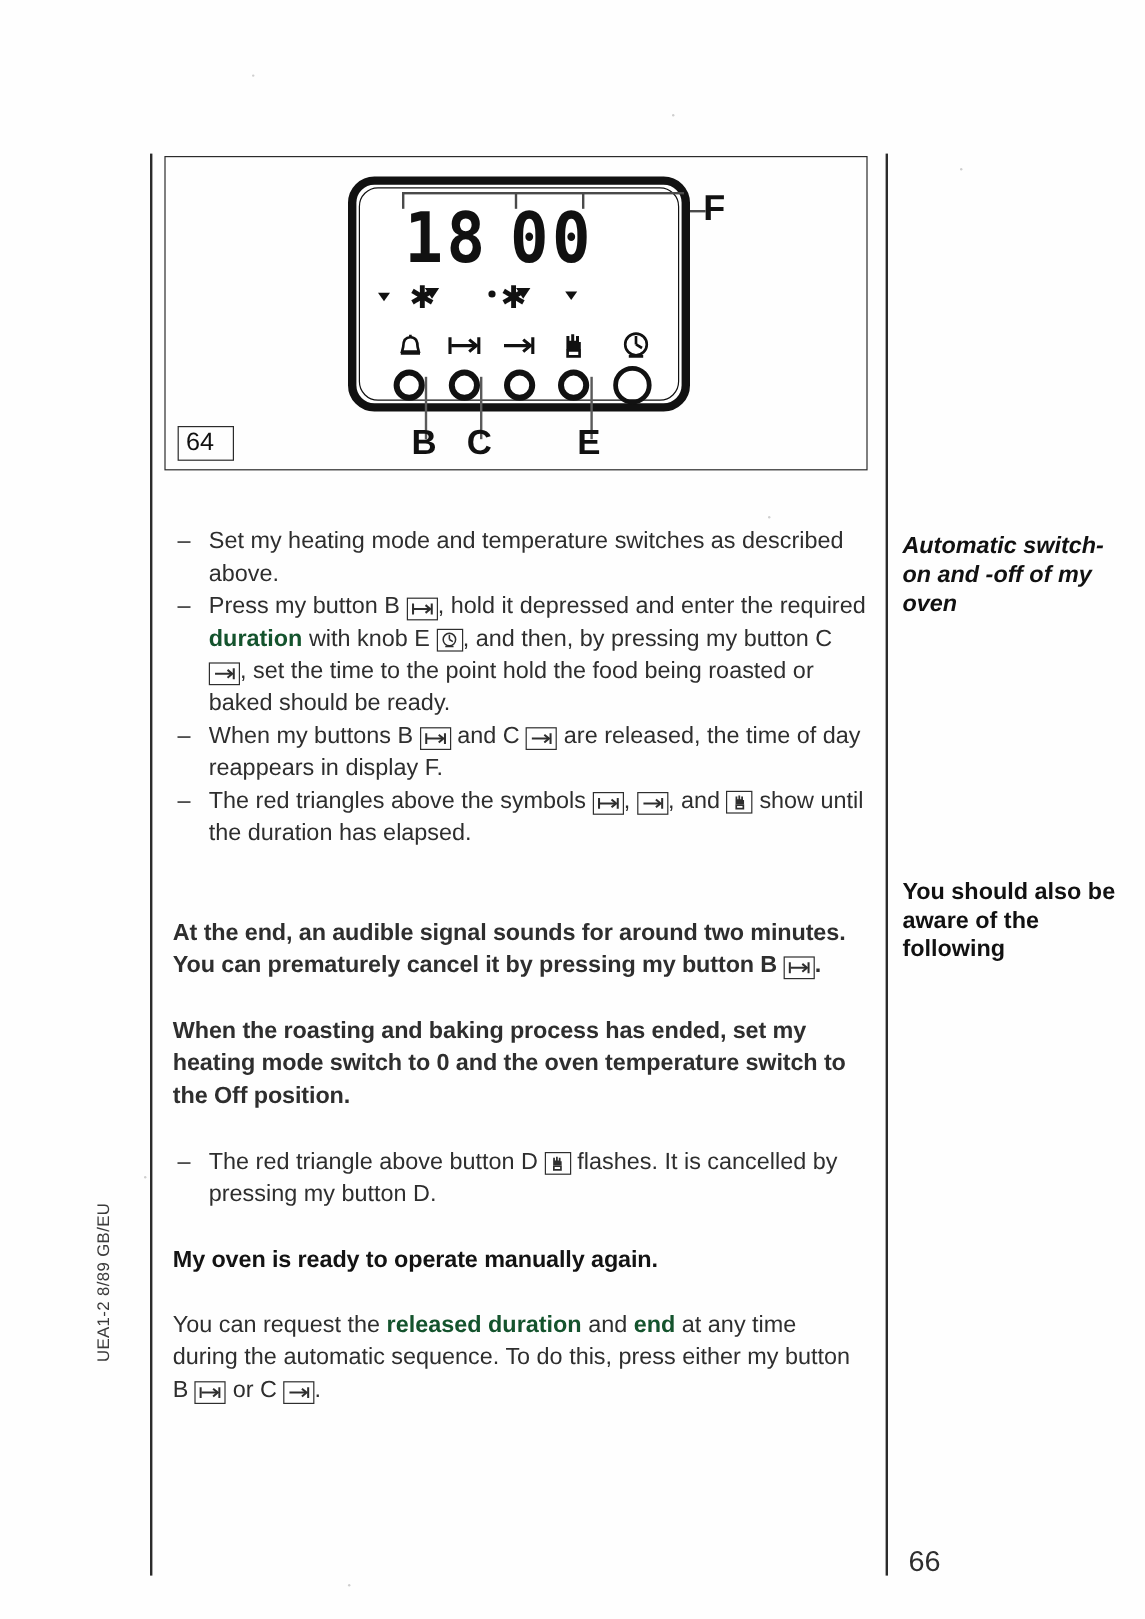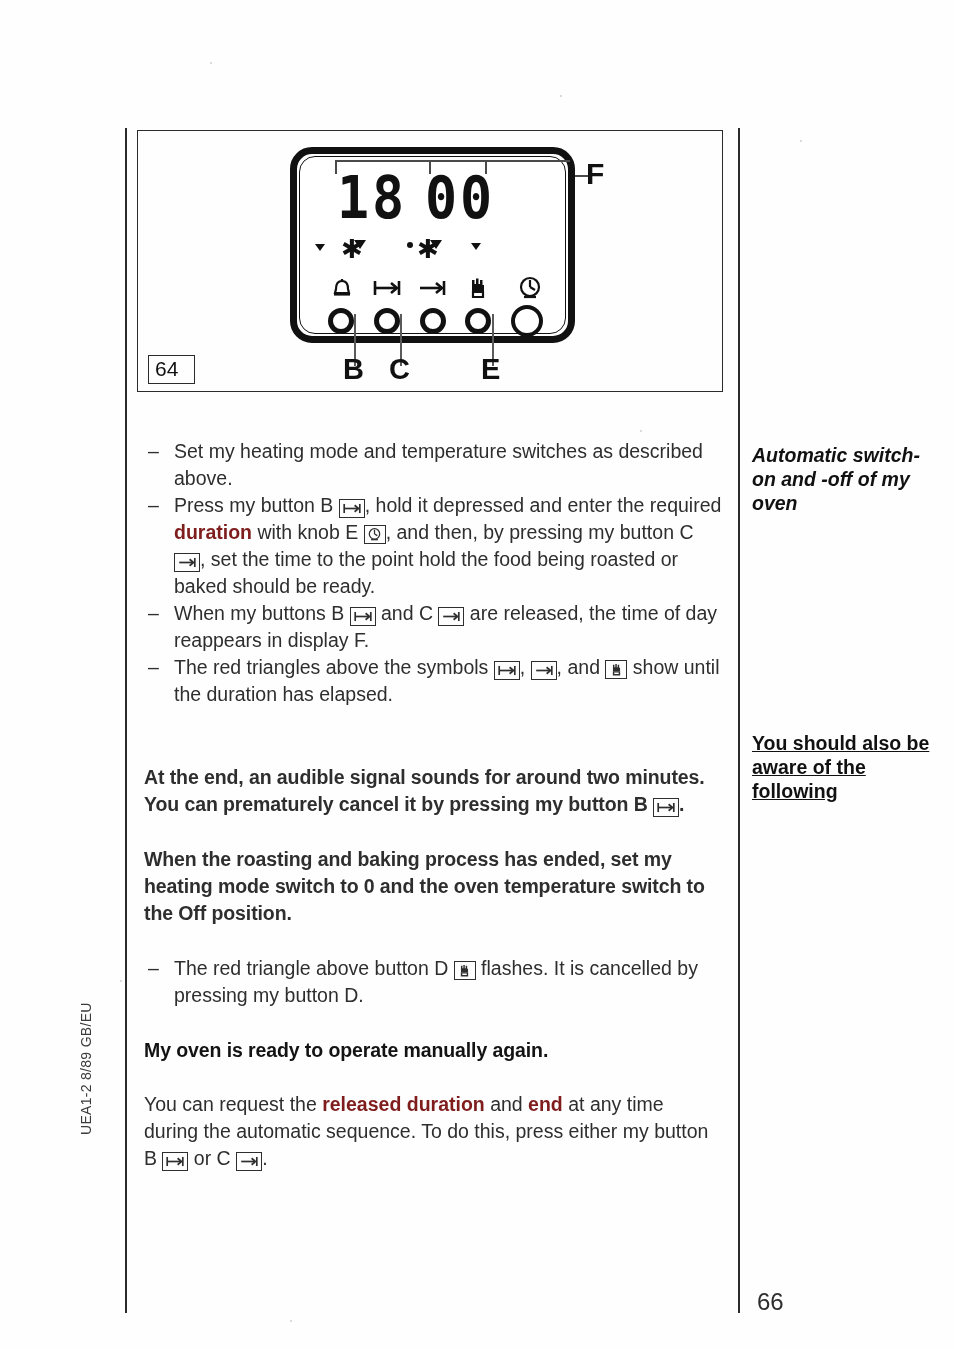--- a/index.html
+++ b/index.html
@@ -253,21 +253,21 @@
   }
   .li .dash {
     position: absolute;
     left: 4px;
     top: 0;
   }
   .gap-m { height: 28px; }
 
   .bold {
     font-weight: 700;
-    color: #7f1d1d;
+    color: #14532d;
   }
   .blk {
     font-weight: 700;
     color: #131313;
     font-size: 19.5px;
     line-height: 26px;
     letter-spacing: -0.1px;
   }
 
   
@@ -289,21 +289,21 @@
   .note {
     position: absolute;
     width: 180px;
     font-family: "Liberation Sans", sans-serif;
     font-size: 19.5px;
     font-weight: 700;
     line-height: 24px;
     color: #111;
   }
   .note-1 { left: 752px; top: 443px; font-style: italic; }
-  .note-2 { left: 752px; top: 731px; text-decoration: underline; }
+  .note-2 { left: 752px; top: 731px; }
 
   
   .side-code {
     position: absolute;
     left: 78px;
     top: 1135px;
     width: 200px;
     font-size: 14px;
     color: #3a3a3a;
     font-family: "Liberation Sans", sans-serif;

